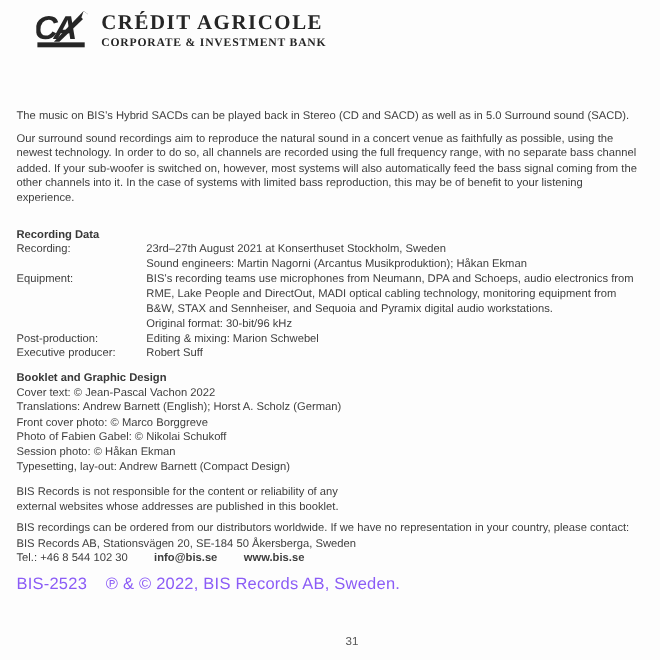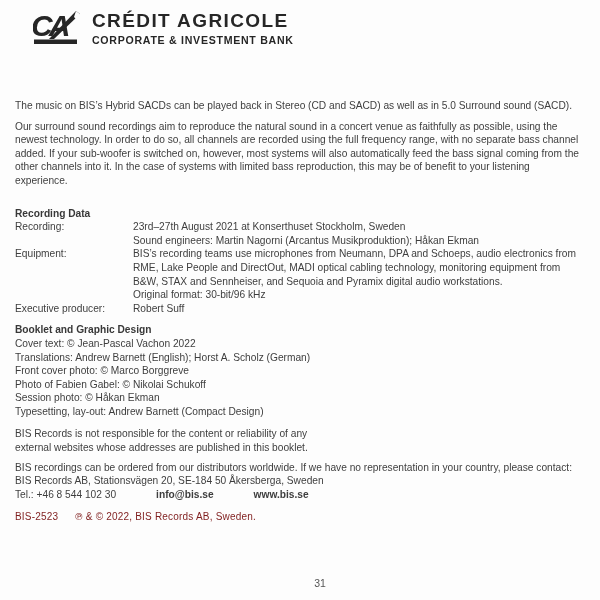--- a/index.html
+++ b/index.html
@@ -8,21 +8,21 @@
     background:#fdfdfd;
     font-family:"Liberation Sans", sans-serif;
     color:#3e3e3e;
     overflow:hidden;
   }
   .page { position:relative; width:600px; height:600px; }
 
   
   .logo { position:absolute; top:8px; left:33px; display:flex; align-items:center; gap:11px; }
   .ca-mark svg { display:block; }
-  .logo-text { padding-top:3px; }
+  .logo-text { padding-top:3px;font-family:Liberation Serif, serif; }
   .logo-title {
     font-size:19px; font-weight:bold; letter-spacing:1.4px;
     color:#262626; line-height:1; white-space:nowrap;
   }
   .logo-subtitle {
     font-size:10.6px; font-weight:bold; letter-spacing:0.72px;
     color:#262626; margin-top:4px; white-space:nowrap;
   }
 
   
@@ -36,25 +36,25 @@
   .section-heading { font-size:10.2px; font-weight:bold; line-height:13.6px; color:#383838; }
 
   .row { display:flex; }
   .row .label { width:118px; flex-shrink:0; }
   .row .value { flex:1; }
 
   .booklet { margin-top:8px; }
   .disclaimer { margin-top:9px; }
   .ordering { margin-top:6px; }
   .ordering .wide-line { white-space:nowrap; }
-  .contact-line { display:flex; gap:40px; }
+  .contact-line { display:flex; gap:24px; }
   .contact-line .bold { font-weight:bold; }
 
   .catalogue {
-    margin-top:7px; font-size:10px; line-height:17px; color:#7f1d1d;
+    margin-top:7px; font-size:15px; line-height:17px; color:#8b5cf6;
     display:flex; gap:17px; letter-spacing:0.2px;
   }
 
   .page-number {
     position:absolute; bottom:11px; left:0; width:100%;
     text-align:center; font-size:10.5px; color:#555;padding-left:40px;
   }
 </style>
 </head>
 <body>
@@ -92,20 +92,24 @@
     </div>
 
     <div class="row">
       <div class="label">Equipment:</div>
       <div class="value">
         <div>BIS’s recording teams use microphones from Neumann, DPA and Schoeps, audio electronics from RME, Lake People and DirectOut, MADI optical cabling technology, monitoring equipment from B&amp;W, STAX and Sennheiser, and Sequoia and Pyramix digital audio workstations.</div>
         <div>Original format: 30-bit/96 kHz</div>
       </div>
     </div>
 
+    <div class="row">
+      <div class="label">Post-production:</div>
+      <div class="value">Editing &amp; mixing: Marion Schwebel</div>
+    </div>
 
     <div class="row">
       <div class="label">Executive producer:</div>
       <div class="value">Robert Suff</div>
     </div>
 
     <div class="booklet">
       <div class="section-heading">Booklet and Graphic Design</div>
       <div>Cover text: © Jean-Pascal Vachon 2022</div>
       <div>Translations: Andrew Barnett (English); Horst A. Scholz (German)</div>

